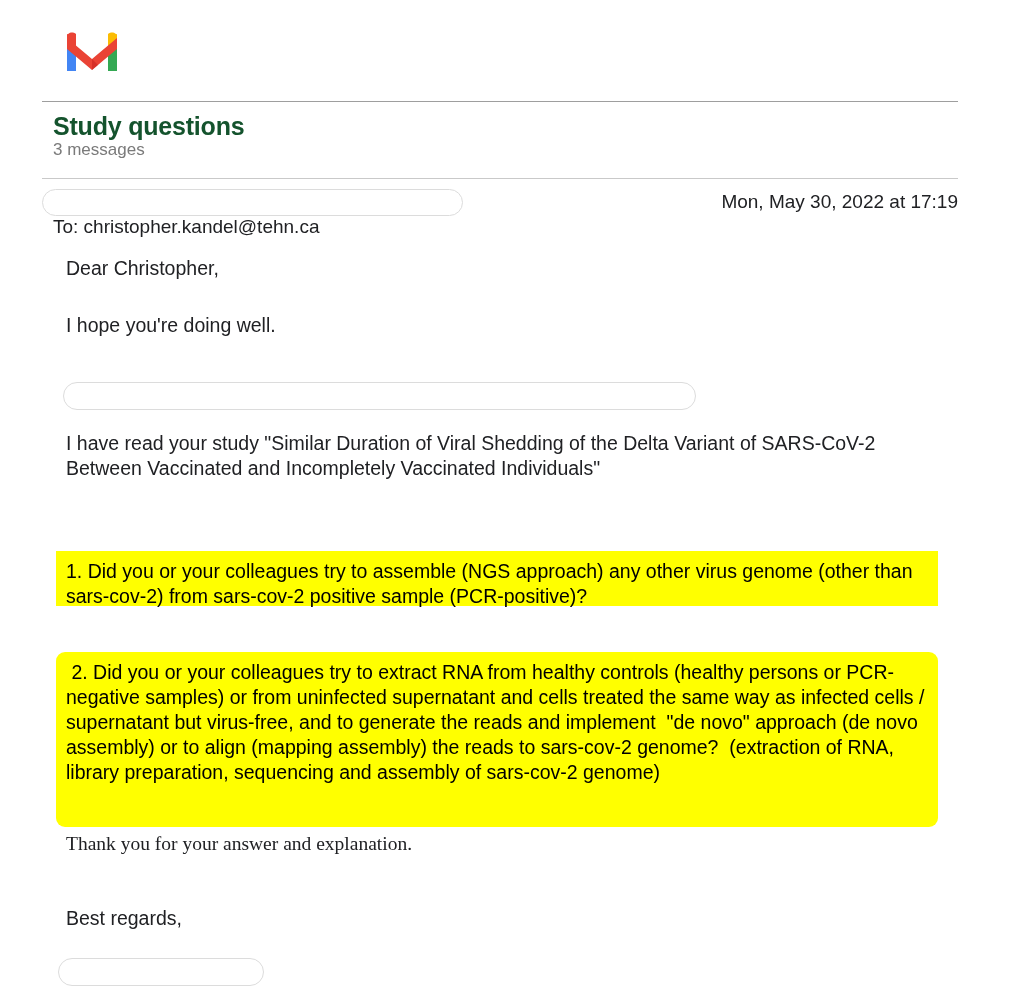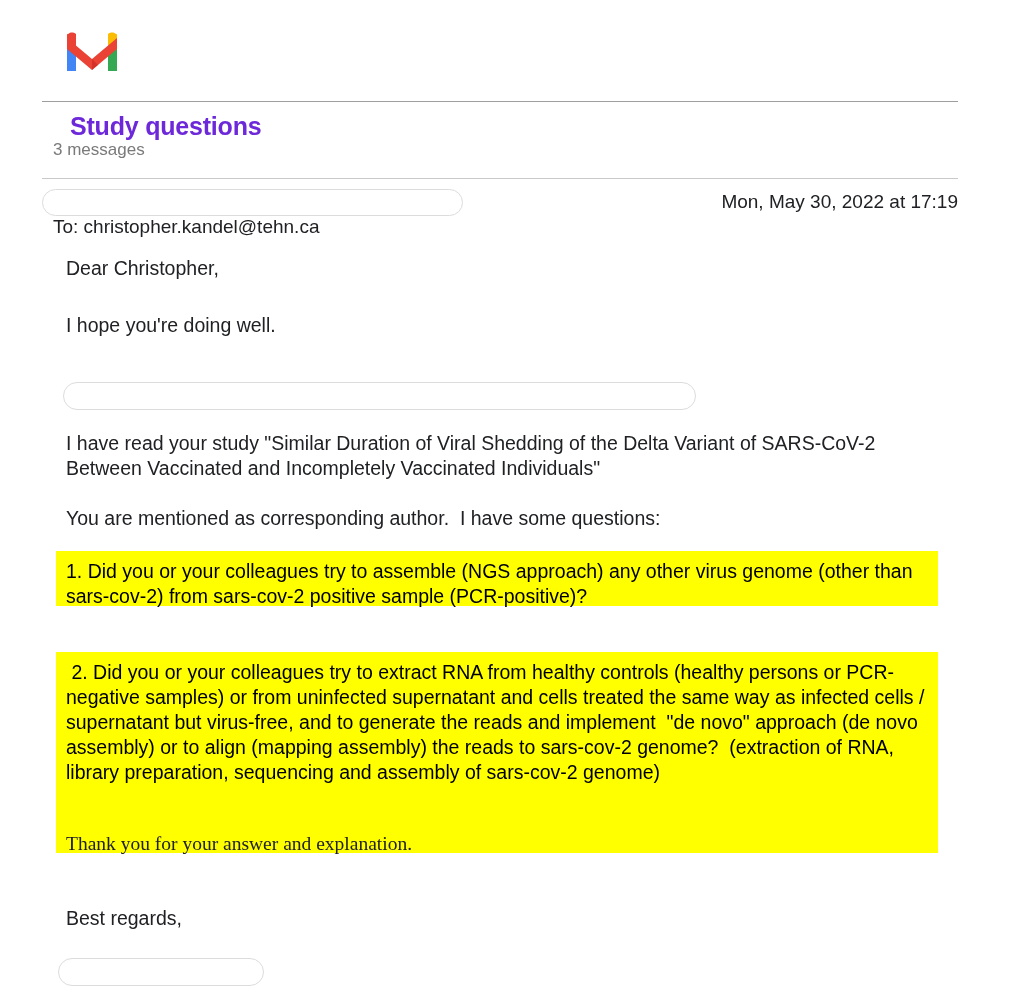--- a/index.html
+++ b/index.html
@@ -44,23 +44,22 @@
   .divider-bottom { top: 178px; background: #c9c9c9; }
 
   
   .thread-title {
     position: absolute;
     left: 53px;
     top: 112px;
     font-size: 25px;
     font-weight: bold;
     letter-spacing: -0.2px;
-    color: #6d28d9;
+    color: #14532d;
     white-space: nowrap;
-    margin-left: 17px;
   }
   .thread-count {
     position: absolute;
     left: 53px;
     top: 140px;
     font-size: 17px;
     color: #7a7a7a;
     white-space: nowrap;
   }
 
@@ -119,21 +118,21 @@
     width: 882px;
     background: #ffff00;
     box-sizing: border-box;
     padding: 8px 10px 12px 10px;
     font-size: 19.5px;
     line-height: 25px;
     color: #000000;
     white-space: pre-wrap;
   }
   .q1 { top: 551px; height: 55px; }
-  .q2 { top: 652px; height: 201px; }
+  .q2 { top: 652px; height: 175px; border-radius: 9px; }
 </style>
 </head>
 <body>
 
 <div class="page">
 
   <div class="logo-wrap">
     <svg viewBox="0 0 58 44" xmlns="http://www.w3.org/2000/svg">
 
       <path d="M4 43 L4 12 L13 12 L13 43 Z" fill="#4285F4"></path>
@@ -165,21 +164,20 @@
   <div class="msg-date">Mon, May 30, 2022 at 17:19</div>
 
   <div class="msg-to">To: christopher.kandel@tehn.ca</div>
 
   <div class="body-line greeting">Dear Christopher,</div>
   <div class="body-line hope">I hope you're doing well.</div>
 
   <div class="redact redact-inline"></div>
 
   <div class="body-line study-ref">I have read your study "Similar Duration of Viral Shedding of the Delta Variant of SARS-CoV-2 Between Vaccinated and Incompletely Vaccinated Individuals"</div>
-  <div class="body-line corr-auth">You are mentioned as corresponding author.  I have some questions:</div>
 
   <div class="highlight q1">1. Did you or your colleagues try to assemble (NGS approach) any other virus genome (other than sars-cov-2) from sars-cov-2 positive sample (PCR-positive)?</div>
   <div class="highlight q2"> 2. Did you or your colleagues try to extract RNA from healthy controls (healthy persons or PCR-negative samples) or from uninfected supernatant and cells treated the same way as infected cells / supernatant but virus-free, and to generate the reads and implement  "de novo" approach (de novo assembly) or to align (mapping assembly) the reads to sars-cov-2 genome?  (extraction of RNA, library preparation, sequencing and assembly of sars-cov-2 genome)</div>
 
   <div class="body-line thanks">Thank you for your answer and explanation.</div>
   <div class="body-line regards">Best regards,</div>
 
   <div class="redact redact-signature"></div>
 
 </div>

